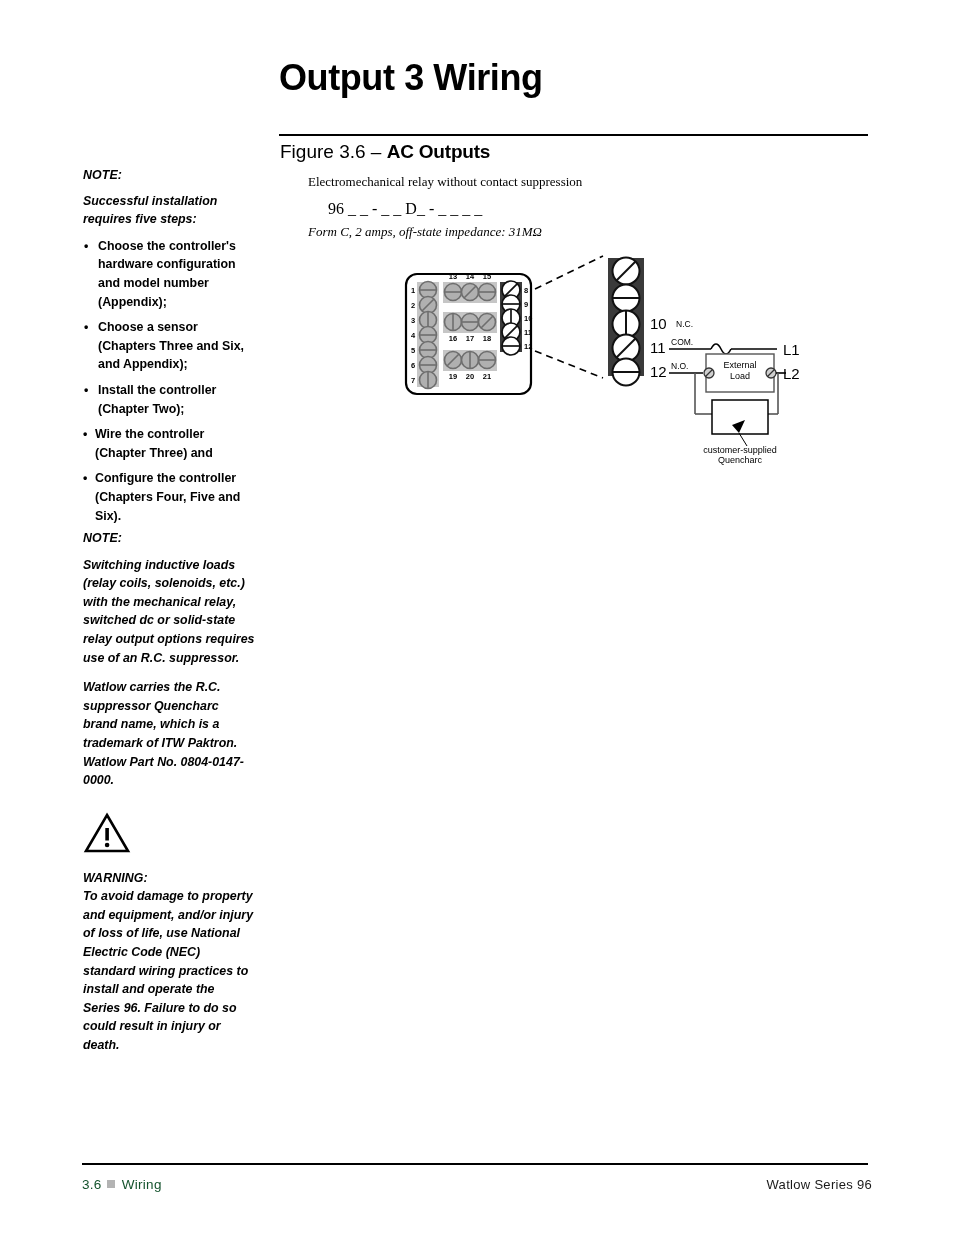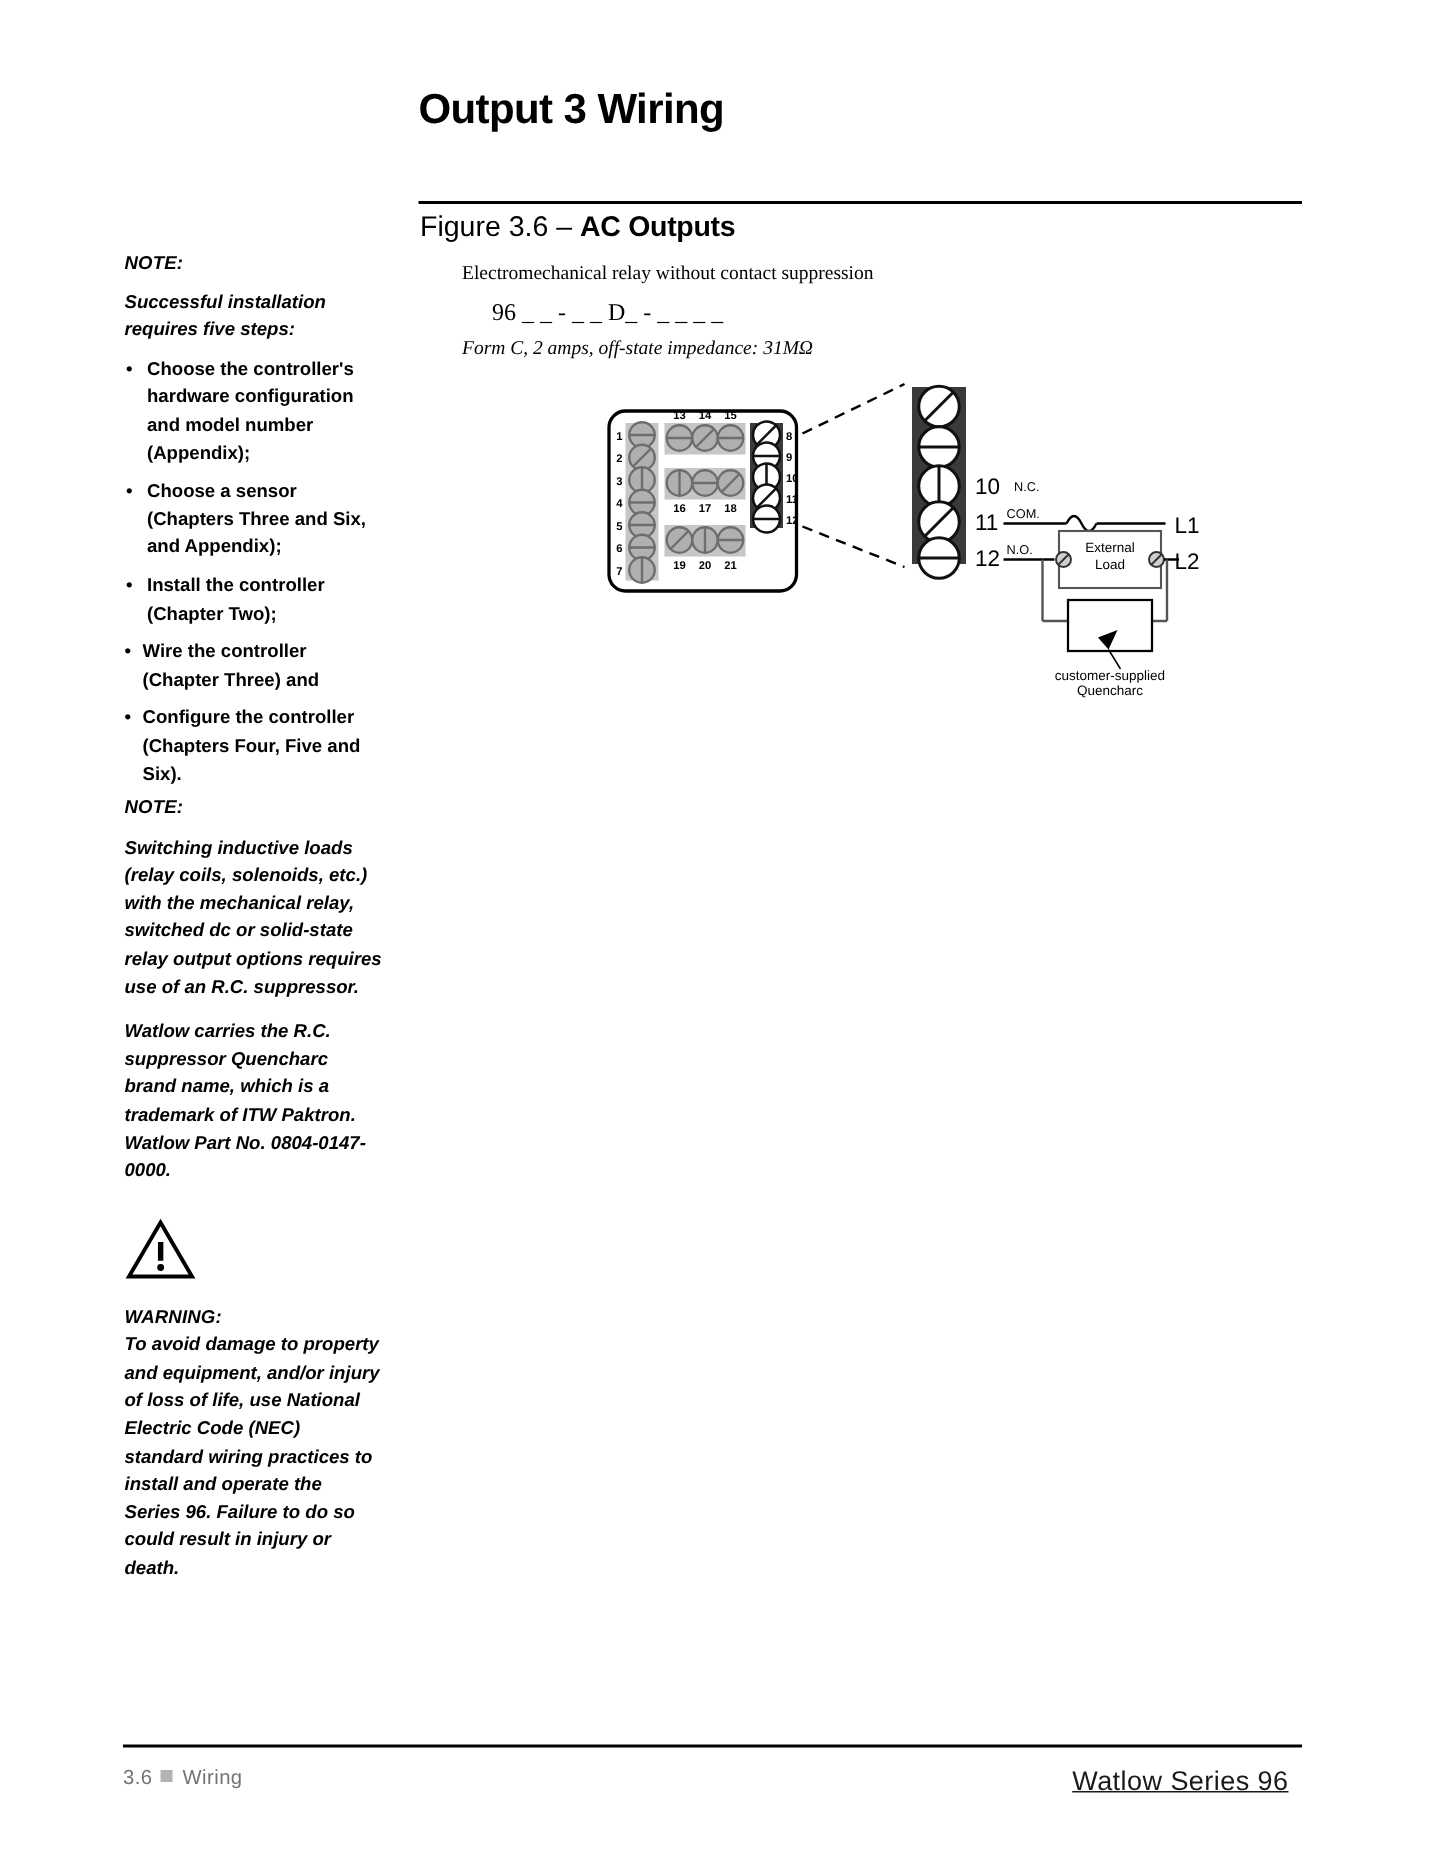--- a/index.html
+++ b/index.html
@@ -18,21 +18,21 @@
     height: 1235px;
     background: #ffffff;
     overflow: hidden;
   }
 
   
   .page-title {
     position: absolute;
     left: 279px;
     top: 58px;
-    font-size: 28px;
+    font-size: 36px;
     font-weight: bold;
     letter-spacing: -0.4px;
     line-height: 1.1;
   }
 
   
   .hrule-top {
     position: absolute;
     left: 279px;
     top: 134px;
@@ -108,40 +108,39 @@
   #warnblock { top: 812px; }
   .warn-tri { margin-bottom: 9px; }
   .warn-hdr { margin-bottom: 8px; }
 
   
   .footer-left {
     position: absolute;
     left: 82px;
     top: 1177px;
     font-size: 13.5px;
-    color: #737373;
+    color: #14532d;
     letter-spacing: 0.3px;
   }
   .footer-left .sq {
     display: inline-block;
     width: 8px;
     height: 8px;
     background: #b3b3b3;
     margin: 0 7px 0 5px;
     vertical-align: 1px;
   }
   .footer-right {
     position: absolute;
-    right: 95px;
+    right: 82px;
     top: 1177px;
-    font-size: 18px;
+    font-size: 13px;
     color: #1a1a1a;
     letter-spacing: 0.3px;
     white-space: nowrap;
-    text-decoration: underline;
   }
 
   
   #diagram {
     position: absolute;
     left: 395px;
     top: 250px;
     width: 420px;
     height: 215px;
   }

